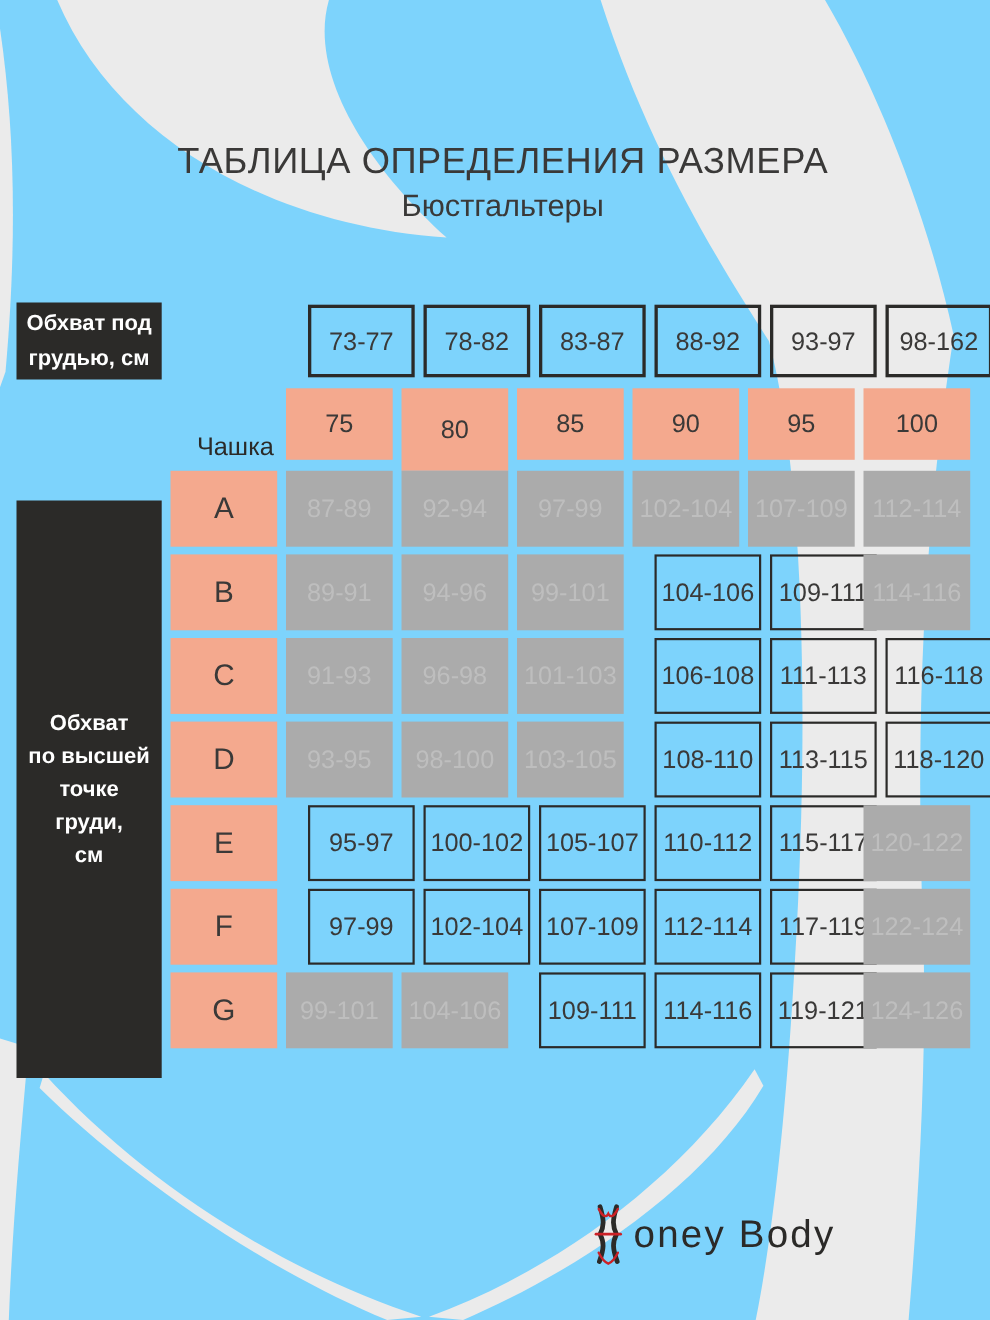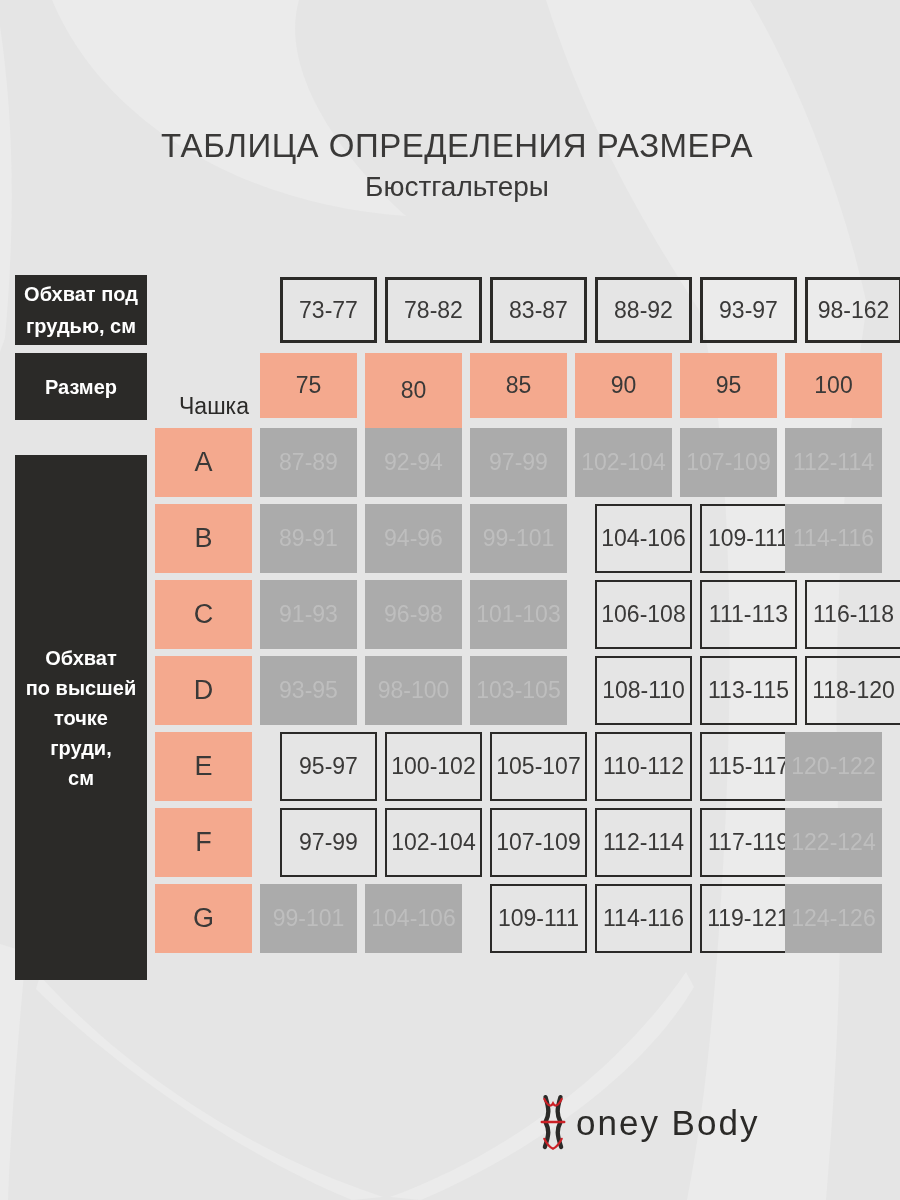--- a/index.html
+++ b/index.html
@@ -1,16 +1,16 @@
 <!DOCTYPE html>
 <html><head>
 <meta charset="utf-8">
 <style>
   html,body{margin:0;padding:0;background:#ffffff;}
-  .page{position:relative;width:900px;height:1200px;background:#e5e5e5;overflow:hidden;
+  .page{position:relative;width:900px;height:1200px;background:#7dd3fc;overflow:hidden;
         font-family:"Liberation Sans",sans-serif;color:#3A3938;}
   .bg{position:absolute;left:0;top:0;width:900px;height:1200px;}
 
   .title{position:absolute;left:0;top:127px;width:914px;text-align:center;
          font-size:33px;letter-spacing:0.5px;color:#3A3938;}
   .subtitle{position:absolute;left:0;top:171px;width:914px;text-align:center;
             font-size:28px;font-weight:400;color:#3A3938;}
 
   .hdr-box{position:absolute;left:15px;width:132px;background:#2B2A28;color:#ffffff;
            font-weight:700;font-size:20px;display:flex;align-items:center;justify-content:center;
@@ -49,21 +49,20 @@
       <path d="M686,972 C612,1080 497,1158 390,1197 L421,1200 C532,1152 642,1075 694,987 Z"></path>
       <path d="M0,944 L26,952 C18,1040 11,1120 8,1200 L0,1200 Z"></path>
     </g>
   </svg>
 
   <div class="title">ТАБЛИЦА ОПРЕДЕЛЕНИЯ РАЗМЕРА</div>
   <div class="subtitle">Бюстгальтеры</div>
 
   <div class="hdr-box hdr-underbust">Обхват под
 грудью, см</div>
-  <div class="hdr-box hdr-size">Размер</div>
   <div class="hdr-box hdr-bust">Обхват
 по высшей
 точке
 груди,
 см</div>
   <div class="cup-label">Чашка</div>
 
   <div class="tbl">
       <div class="cell white hdr" style="left: 260px; top: 277px; width: 97px; height: 66px;">73-77</div>
       <div class="cell white hdr" style="left: 365px; top: 277px; width: 97px; height: 66px;">78-82</div>

